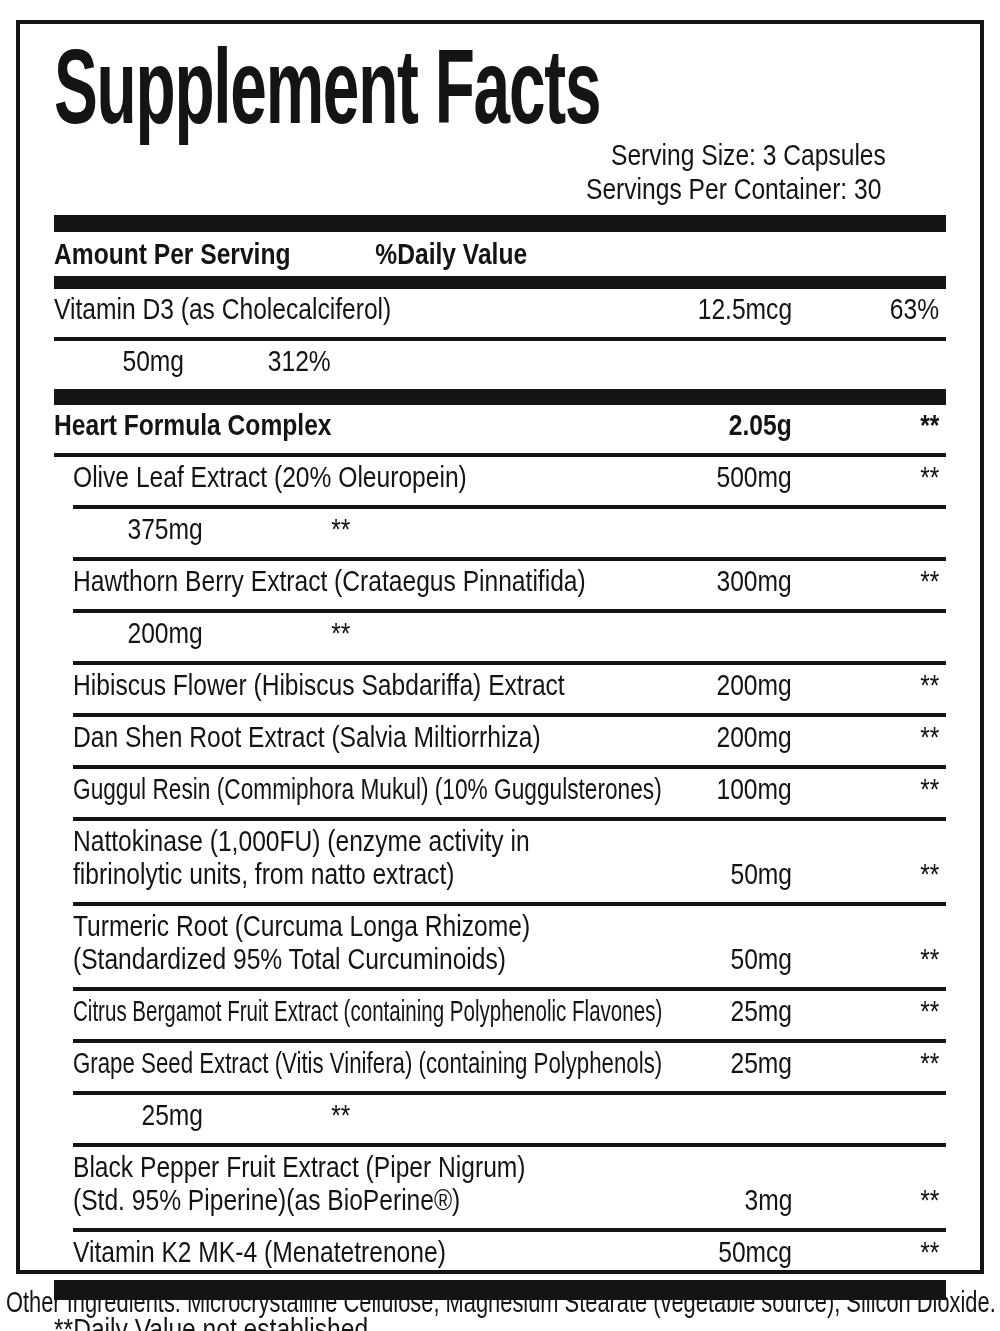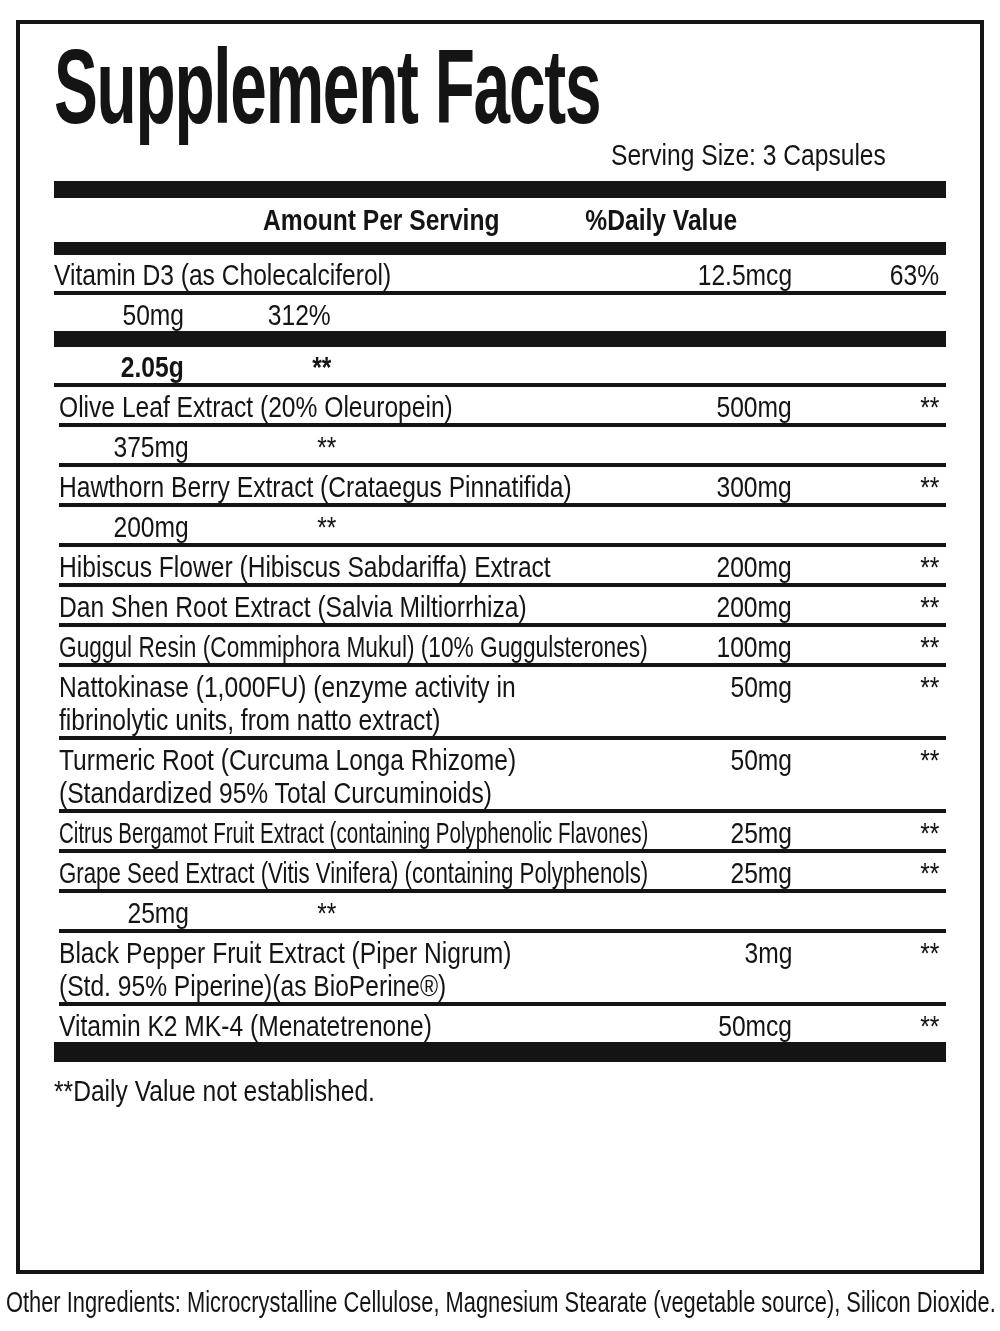--- a/index.html
+++ b/index.html
@@ -17,29 +17,29 @@
     font-size:106px; font-weight:700; line-height:104px; height:104px;
     letter-spacing:-2px; white-space:nowrap;
     transform:scaleX(0.62); transform-origin:left center;
   }
   .serving { font-size:30px; line-height:34px; height:34px; white-space:nowrap;text-align:right; }
   .bar { background:#141414; }
   .bar1 { height:17px; margin-top:9px; }
   .bar2 { height:13px; }
   .bar3 { height:16px; }
   .bar4 { height:20px; }
-  .hdr { display:flex; justify-content:center; align-items:center;
+  .hdr { display:flex; justify-content:flex-start; align-items:center;
          font-weight:700; font-size:30px; line-height:30px; padding:7px 0; }
   .hdr .right { text-align:right; }
   .row {
-    display:flex; align-items:flex-start;
+    display:flex; align-items:flex-end;
     border-bottom:4px solid #141414;
-    padding:3px 0 0 0; font-size:30px; line-height:33px;
+    padding:3px 0 12px 0; font-size:30px; line-height:33px;
   }
-  .row.sub { margin-left:5px; }
+  .row.sub { margin-left:19px; }
   .row.bold { font-weight:700; }
   .rows .row:last-child { border-bottom:none; }
   .cell { box-sizing:border-box; }
   .cell.name { flex:1 1 auto; min-width:0; overflow:visible; }
   .cell.amt { flex:0 0 130px; width:130px; text-align:right; }
   .cell.dv  { flex:0 0 154px; width:154px; text-align:right; }
   .cell.dv .cond-r { margin-right:7px; }
   .cond   { display:inline-block; white-space:nowrap; transform-origin:left center; }
   .cond-r { display:inline-block; white-space:nowrap; transform-origin:right center; }
   .footnote { font-size:30px; line-height:34px; margin-top:12px; white-space:nowrap; }
@@ -47,20 +47,21 @@
     position:absolute; left:6px; top:1286px; width:990px;
     font-size:29px; line-height:32px; white-space:nowrap;
   }
 </style>
 </head>
 <body>
 
 <div class="label">
   <div class="title">Supplement Facts</div>
   <div class="serving"><span class="cond" style="transform: scaleX(0.82);">Serving Size: 3 Capsules</span></div>
+  <div class="serving"><span class="cond" style="transform: scaleX(0.82);">Servings Per Container: 30</span></div>
 
   <div class="bar bar1"></div>
 
   <div class="hdr">
     <span class="cond" style="transform: scaleX(0.82);">Amount Per Serving</span>
     <span class="cond-r right" style="transform: scaleX(0.82);">%Daily Value</span>
   </div>
 
   <div class="bar bar2"></div>
 
@@ -73,20 +74,21 @@
       <div class="row main">
     <div class="cell amt"><span class="cond-r" style="transform: scaleX(0.82);">50mg</span></div>
     <div class="cell dv"><span class="cond-r" style="transform: scaleX(0.82);">312%</span></div>
   </div>
     </div>
 
   <div class="bar bar3"></div>
 
   <div class="rows" id="rows-b">
       <div class="row bold">
+    <div class="cell name"><span class="cond" style="transform: scaleX(0.82);">Heart Formula Complex</span></div>
     <div class="cell amt"><span class="cond-r" style="transform: scaleX(0.82);">2.05g</span></div>
     <div class="cell dv"><span class="cond-r" style="transform: scaleX(0.82);">**</span></div>
   </div>
       <div class="row sub">
     <div class="cell name"><span class="cond" style="transform: scaleX(0.82);">Olive Leaf Extract (20% Oleuropein)</span></div>
     <div class="cell amt"><span class="cond-r" style="transform: scaleX(0.82);">500mg</span></div>
     <div class="cell dv"><span class="cond-r" style="transform: scaleX(0.82);">**</span></div>
   </div>
       <div class="row sub">
     <div class="cell amt"><span class="cond-r" style="transform: scaleX(0.82);">375mg</span></div>

